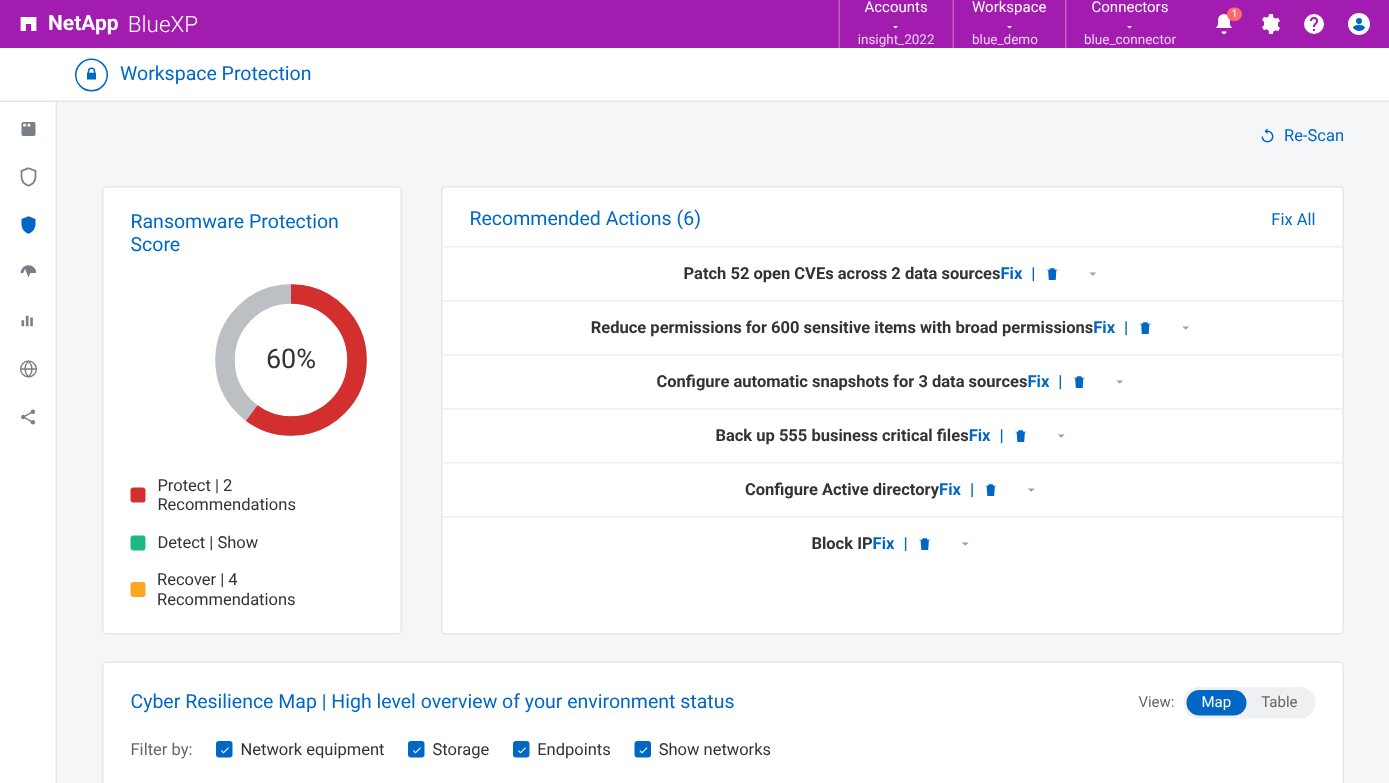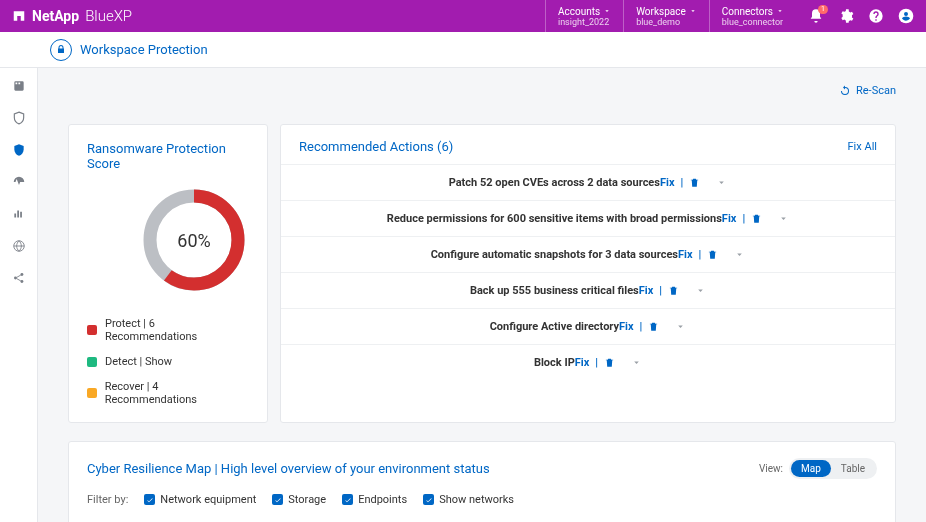--- a/index.html
+++ b/index.html
@@ -4,21 +4,21 @@
 <style>
 * { margin: 0; padding: 0; box-sizing: border-box; font-family: -apple-system, BlinkMacSystemFont, "Segoe UI", Roboto, sans-serif; }
 body { background: #f5f6f8; width: 926px; height: 522px; overflow: hidden; }
 
 .topbar { background: #a21caf; height: 32px; display: flex; align-items: center; padding: 0 12px; color: #fff; }
 .brand { display: flex; align-items: center; gap: 6px; font-size: 14px; }
 .brand-logo { font-weight: 700; }
 .brand-name { font-weight: 300; font-size: 15px; }
 .topbar-spacer { flex: 1; }
 .topbar-section { border-left: 1px solid rgba(255,255,255,0.3); padding: 0 12px; display: flex; flex-direction: column; justify-content: center; height: 100%; }
-.topbar-label { font-size: 10px; color: #fff; display: flex; align-items: center; gap: 3px; }
+.topbar-label { font-size: 10px; color: #fff; display: flex; align-items: center; gap: 3px; flex-direction: column; }
 .topbar-value { font-size: 9px; color: rgba(255,255,255,0.8); }
 .topbar-icons { display: flex; align-items: center; gap: 14px; padding-left: 12px; }
 .topbar-icon { width: 16px; height: 16px; fill: #fff; cursor: pointer; position: relative; }
 .badge { position: absolute; top: -3px; right: -4px; background: #ff6b6b; color: #fff; border-radius: 7px; font-size: 7px; padding: 0 3px; line-height: 9px; }
 
 .subheader { background: #fff; height: 36px; display: flex; align-items: center; padding-left: 50px; border-bottom: 1px solid #e5e7eb; }
 .subheader-icon { width: 22px; height: 22px; border: 1.5px solid #0067c5; border-radius: 50%; display: flex; align-items: center; justify-content: center; margin-right: 8px; }
 .subheader-icon svg { width: 12px; height: 12px; fill: #0067c5; }
 .subheader-title { color: #0067c5; font-size: 13px; }
 
@@ -26,21 +26,21 @@
 .sidenav { width: 38px; background: #fff; border-right: 1px solid #e5e7eb; display: flex; flex-direction: column; align-items: center; padding-top: 10px; gap: 16px; }
 .sidenav-item { width: 16px; height: 16px; cursor: pointer; display: flex; align-items: center; justify-content: center; }
 .sidenav-item svg { width: 14px; height: 14px; fill: #7a7f87; }
 .sidenav-item.active svg { fill: #0067c5; }
 
 .content { flex: 1; padding: 16px 30px 0 30px; overflow-y: auto; }
 .rescan-row { display: flex; justify-content: flex-end; margin-bottom: 27px; }
 .rescan { color: #0067c5; font-size: 11px; display: flex; align-items: center; gap: 5px; cursor: pointer; }
 .rescan svg { width: 12px; height: 12px; fill: #0067c5; }
 
-.cards-row { display: flex; gap: 12px; }
+.cards-row { display: flex; gap: 26px; }
 
 .card { background: #fff; border: 1px solid #e5e7eb; border-radius: 3px; }
 .score-card { width: 200px; padding: 16px 18px; }
 .score-title { color: #0067c5; font-size: 13px; margin-bottom: 14px; }
 .donut-wrap { display: flex; justify-content: flex-end; margin-bottom: 22px; }
 .donut { position: relative; width: 110px; height: 110px; }
 .donut svg { transform: rotate(-90deg); }
 .donut-label { position: absolute; top: 50%; left: 50%; transform: translate(-50%, -50%); font-size: 18px; color: #333; }
 .legend { display: flex; flex-direction: column; gap: 12px; font-size: 11px; color: #333; }
 .legend-row { display: flex; align-items: center; gap: 8px; }
@@ -198,21 +198,21 @@
             <svg width="110" height="110" viewBox="0 0 110 110">
               <circle cx="55" cy="55" r="44" fill="none" stroke="#bcbfc4" stroke-width="13"></circle>
               <circle cx="55" cy="55" r="44" fill="none" stroke="#d32f2f" stroke-width="13" stroke-dasharray="166 277" stroke-linecap="butt"></circle>
             </svg>
             <div class="donut-label">60%</div>
           </div>
         </div>
         <div class="legend">
           <div class="legend-row">
               <span class="legend-swatch" style="background:#d32f2f"></span>
-              <span>Protect | 6 Recommendations</span>
+              <span>Protect | 2 Recommendations</span>
             </div>
           <div class="legend-row">
               <span class="legend-swatch" style="background:#1eb980"></span>
               <span>Detect | Show</span>
             </div>
           <div class="legend-row">
               <span class="legend-swatch" style="background:#f9a825"></span>
               <span>Recover | 4 Recommendations</span>
             </div>
         </div>

